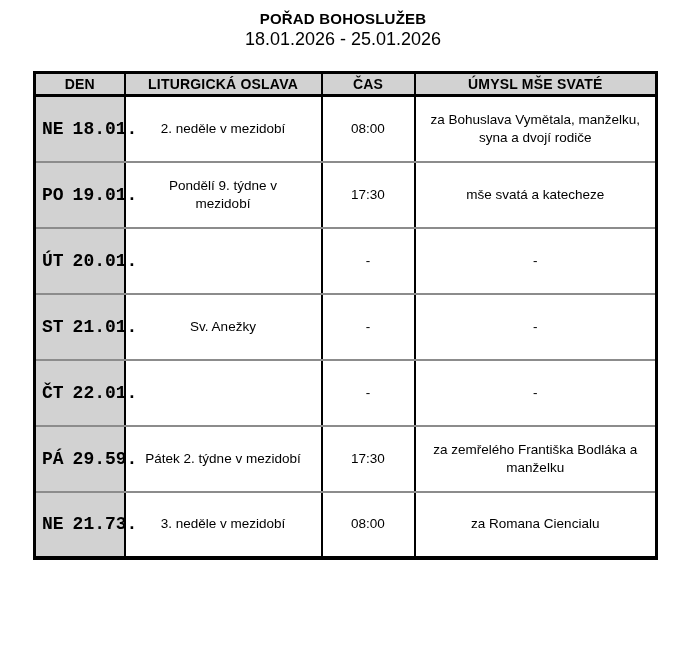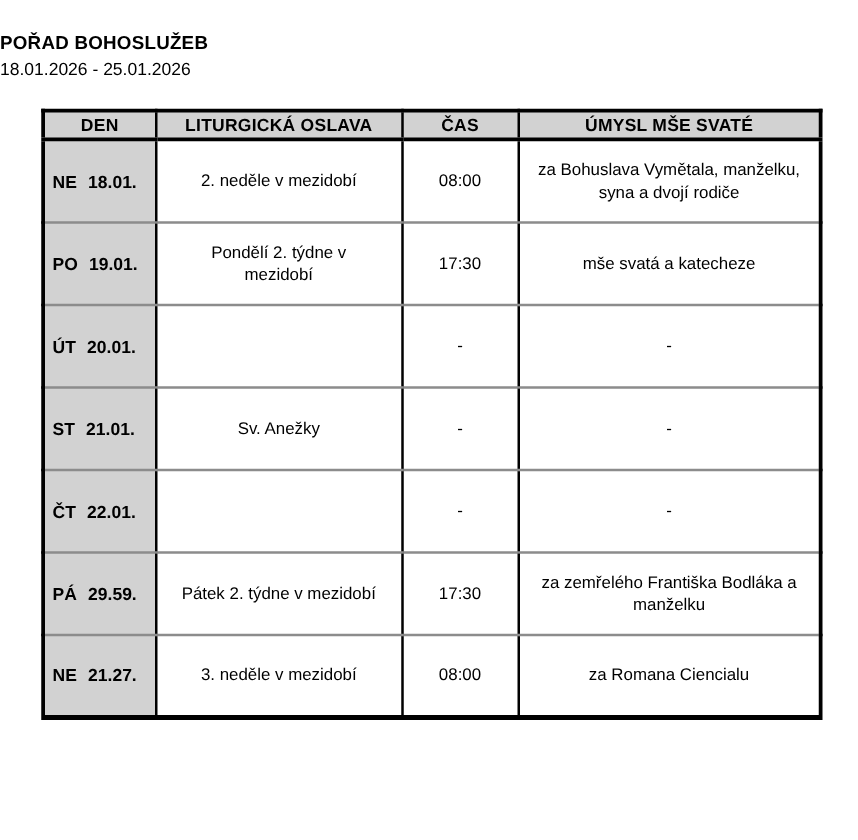--- a/index.html
+++ b/index.html
@@ -6,31 +6,31 @@
     margin: 0;
     padding: 0;
     background: #ffffff;
     width: 686px;
     height: 672px;
     font-family: "Liberation Sans", sans-serif;
     color: #000000;
     overflow: hidden;
   }
   .titles {
-    padding-top: 24px;
-    text-align: left;
+    padding-top: 8px;
+    text-align: center;
   }
   .title-line {
     font-size: 15px;
     font-weight: bold;
     line-height: 21px;
     letter-spacing: 0.2px;
   }
   .date-line {
-    font-size: 14px;
+    font-size: 18px;
     font-weight: normal;
     line-height: 21px;
   }
   table.schedule {
     border-collapse: collapse;
     table-layout: fixed;
     width: 622px;
     margin: 21px 0 0 33px;
     border: 3px solid #000000;
     border-bottom-width: 4px;
@@ -58,21 +58,22 @@
     border-right: 2px solid #000000;
     border-top: 2px solid #8c8c8c;
     border-bottom: 2px solid #8c8c8c;
     vertical-align: middle;
   }
   tbody tr { height: 66px; }
 
   td.day-cell {
     background: #d2d2d2;
     font-weight: bold;
-    font-size: 14px;
+    font-size: 18px;
+    font-family: Liberation Mono, monospace;
   }
   .day-inner {
     display: flex;
     align-items: center;
     gap: 9px;
     padding-left: 5px;
   }
   td.celebration-cell,
   td.time-cell,
   td.intention-cell {
@@ -119,21 +120,21 @@
       <td class="intention-cell">za Bohuslava Vymětala, manželku,
 syna a dvojí rodiče</td>
     </tr>
     <tr>
       <td class="day-cell">
         <div class="day-inner">
           <span>PO</span>
           <span>19.01.</span>
         </div>
       </td>
-      <td class="celebration-cell">Pondělí 2. týdne v
+      <td class="celebration-cell">Pondělí 9. týdne v
 mezidobí</td>
       <td class="time-cell">17:30</td>
       <td class="intention-cell">mše svatá a katecheze</td>
     </tr>
     <tr>
       <td class="day-cell">
         <div class="day-inner">
           <span>ÚT</span>
           <span>20.01.</span>
         </div>
@@ -173,21 +174,21 @@
       </td>
       <td class="celebration-cell">Pátek 2. týdne v mezidobí</td>
       <td class="time-cell">17:30</td>
       <td class="intention-cell">za zemřelého Františka Bodláka a
 manželku</td>
     </tr>
     <tr>
       <td class="day-cell">
         <div class="day-inner">
           <span>NE</span>
-          <span>21.27.</span>
+          <span>21.73.</span>
         </div>
       </td>
       <td class="celebration-cell">3. neděle v mezidobí</td>
       <td class="time-cell">08:00</td>
       <td class="intention-cell">za Romana Ciencialu</td>
     </tr>
   </tbody>
 </table>
 
 </body></html>

